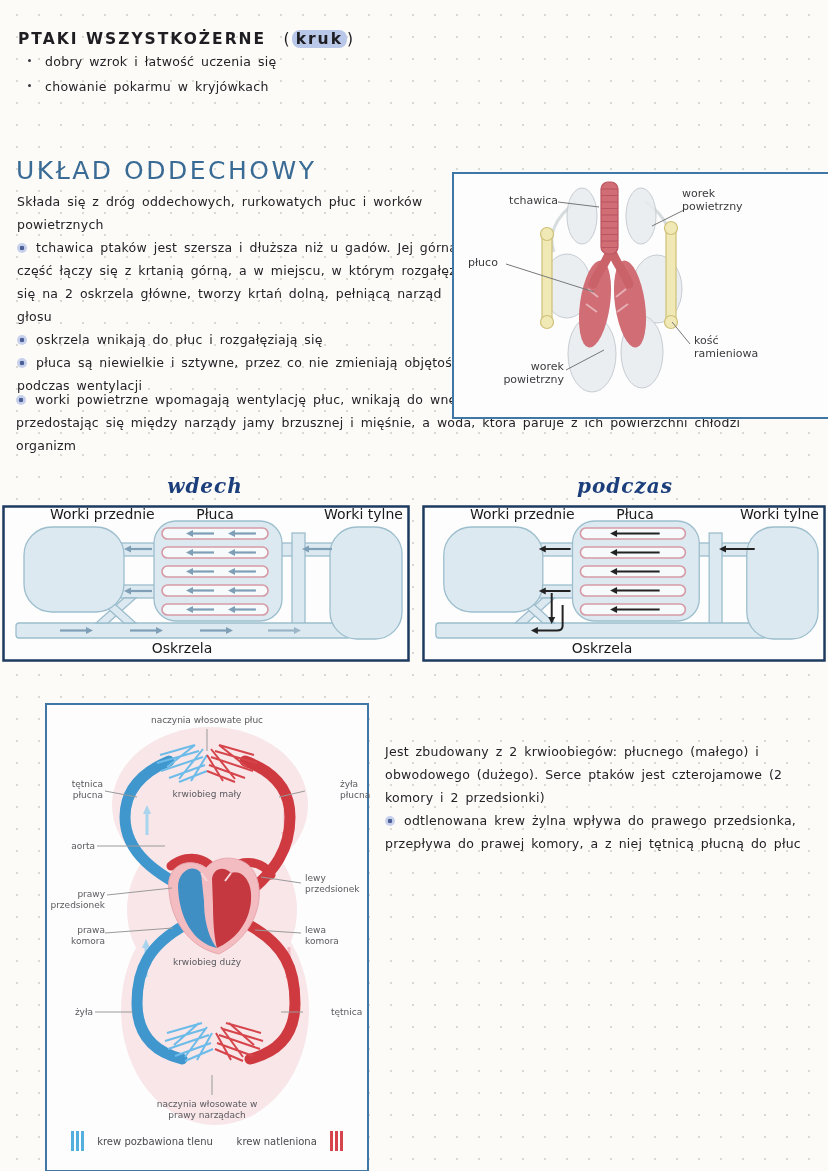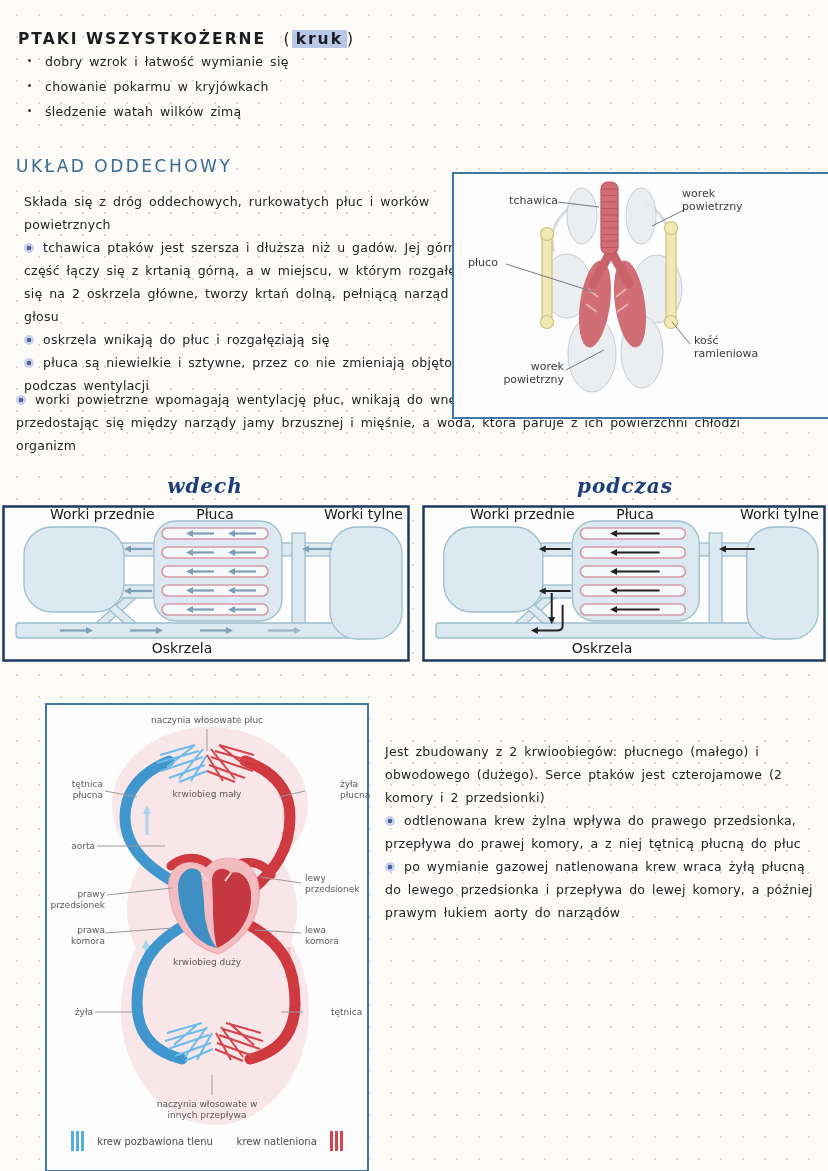--- a/index.html
+++ b/index.html
@@ -7,24 +7,24 @@
     position:relative;width:828px;height:1171px;overflow:hidden;
     background-color:#fcfbf8;
     background-image:radial-gradient(circle,#d9d8d2 1.1px,rgba(0,0,0,0) 1.4px);
     background-size:22px 22px;background-position:6px 4px;
     font-family:"DejaVu Sans",sans-serif;color:#232327;
   }
   .abs{position:absolute;}
   
   .hw{font-size:12.5px;line-height:23px;letter-spacing:.25px;word-spacing:2.5px;color:#232327;}
   .note-title{font-size:15.5px;letter-spacing:2px;font-weight:700;color:#1d1d22;}
-  .hl{background:#b9c7e8;border-radius:0;padding:0 4px;font-weight:700;}
+  .hl{background:#b9c7e8;border-radius:8px;padding:0 4px;font-weight:700;}
   .topline{position:relative;padding-left:27px;margin-bottom:2.5px;height:22.5px;font-size:12.5px;letter-spacing:.3px;word-spacing:2.5px;}
   .tdot{position:absolute;left:10px;top:5px;width:3px;height:3px;border-radius:50%;background:#3a3a40;}
-  .heading{font-size:17px;letter-spacing:2.5px;color:#3a6b94;font-weight:500;text-align:right;}
+  .heading{font-size:25px;letter-spacing:2.5px;color:#3a6b94;font-weight:500;text-align:right;}
   .para{margin:0;}
   .bdot{display:inline-block;width:10px;height:10px;border-radius:50%;
         background:radial-gradient(circle at 50% 50%,#4c5f96 0 2px,#c7d1ec 2.6px 100%);
         margin-right:9px;vertical-align:-1px;}
   
   .figbox{background:#fdfdfe;border:2px solid #4077a7;}
   .panelwrap{background:transparent;}
   .fig-label{position:absolute;font-size:11px;color:#3b3b3e;line-height:13px;}
   .panel-label{position:absolute;font-size:14px;color:#19191c;font-weight:500;line-height:11px;}
   .script-title{font-size:20px;font-style:italic;font-weight:700;color:#1c3e7b;
@@ -42,28 +42,27 @@
 <body>
 
 <div class="page">
 
   <div class="abs note-title" style="left:18px;top:30px;">
     <span>PTAKI WSZYSTKOŻERNE</span>
     <span style="font-weight:400;margin-left:10px;">(</span><span class="hl">kruk</span><span style="font-weight:400;">)</span>
   </div>
 
   <div class="abs" style="left:18px;top:54px;width:420px;">
-    <div class="topline"><span class="tdot"></span><span>dobry wzrok i łatwość wymianie się</span></div>
+    <div class="topline"><span class="tdot"></span><span>dobry wzrok i łatwość uczenia się</span></div>
     <div class="topline"><span class="tdot"></span><span>chowanie pokarmu w kryjówkach</span></div>
-    <div class="topline"><span class="tdot"></span><span>śledzenie watah wilków zimą</span></div>
   </div>
 
   <div class="abs heading" style="left:16px;top:156px;">UKŁAD ODDECHOWY</div>
 
-  <div class="abs hw" style="left:24px;top:190px;width:452px;">
+  <div class="abs hw" style="left:17px;top:190px;width:452px;">
     <p class="para">Składa się z dróg oddechowych, rurkowatych płuc i worków powietrznych</p>
     <p class="para"><span class="bdot"></span><span>tchawica ptaków jest szersza i dłuższa niż u gadów. Jej górna część łączy się z krtanią górną, a w miejscu, w którym rozgałęzia się na 2 oskrzela główne, tworzy krtań dolną, pełniącą narząd głosu</span></p>
     <p class="para"><span class="bdot"></span><span>oskrzela wnikają do płuc i rozgałęziają się</span></p>
     <p class="para"><span class="bdot"></span><span>płuca są niewielkie i sztywne, przez co nie zmieniają objętości podczas wentylacji</span></p>
   </div>
   <div class="abs hw" style="left:16px;top:388px;width:752px;">
     <p class="para"><span class="bdot"></span><span>worki powietrzne wpomagają wentylację płuc, wnikają do wnętrza kości pneumatycznych, amortyzują przedostając się między narządy jamy brzusznej i mięśnie, a woda, która paruje z ich powierzchni chłodzi organizm</span></p>
   </div>
 
   <div class="abs figbox" style="left:452px;top:172px;width:374px;height:243px;">
@@ -235,21 +234,20 @@
     </svg>
     <div class="panel-label" style="left:48px;top:4px;">Worki przednie</div>
     <div class="panel-label ta-c" style="left:160px;top:4px;width:106px;">Płuca</div>
     <div class="panel-label" style="left:318px;top:4px;">Worki tylne</div>
     <div class="panel-label ta-c" style="left:120px;top:138px;width:120px;">Oskrzela</div>
   </div>
 
   <div class="abs hw" style="left:385px;top:740px;width:440px;">
     <p class="para">Jest zbudowany z 2 krwioobiegów: płucnego (małego) i obwodowego (dużego). Serce ptaków jest czterojamowe (2 komory i 2 przedsionki)</p>
     <p class="para"><span class="bdot"></span><span>odtlenowana krew żylna wpływa do prawego przedsionka, przepływa do prawej komory, a z niej tętnicą płucną do płuc</span></p>
-    <p class="para"><span class="bdot"></span><span>po wymianie gazowej natlenowana krew wraca żyłą płucną do lewego przedsionka i przepływa do lewej komory, a później prawym łukiem aorty do narządów</span></p>
   </div>
 
   <div class="abs figbox" style="left:45px;top:703px;width:320px;height:465px;">
     <svg width="320" height="465" viewBox="0 0 320 465">
 
       <g fill="#f8e6e9">
         <ellipse cx="163" cy="100" rx="98" ry="78"></ellipse>
         <ellipse cx="165" cy="205" rx="85" ry="85"></ellipse>
         <ellipse cx="168" cy="305" rx="94" ry="115"></ellipse>
       </g>
@@ -310,21 +308,21 @@
     <div class="circ-label ta-c" style="left:125px;top:84px;width:70px;">krwiobieg mały</div>
     <div class="circ-label" style="left:262px;top:74px;width:50px;margin-left:31px;">żyła płucna</div>
     <div class="circ-label ta-r" style="left:10px;top:136px;width:38px;">aorta</div>
     <div class="circ-label ta-r" style="left:2px;top:184px;width:56px;">prawy przedsionek</div>
     <div class="circ-label" style="left:258px;top:168px;width:60px;">lewy przedsionek</div>
     <div class="circ-label ta-r" style="left:2px;top:220px;width:56px;">prawa komora</div>
     <div class="circ-label" style="left:258px;top:220px;width:56px;">lewa komora</div>
     <div class="circ-label ta-c" style="left:125px;top:252px;width:70px;">krwiobieg duży</div>
     <div class="circ-label ta-r" style="left:12px;top:302px;width:34px;">żyła</div>
     <div class="circ-label" style="left:260px;top:302px;width:50px;margin-left:24px;">tętnica</div>
-    <div class="circ-label ta-c" style="left:100px;top:394px;width:120px;">naczynia włosowate w innych przepływa</div>
+    <div class="circ-label ta-c" style="left:100px;top:394px;width:120px;">naczynia włosowate w prawy narządach</div>
     <div class="legend-row" style="left:24px;top:426px;">
       <span class="swatch blue"></span>
       <span style="margin-left:10px;vertical-align:middle;">krew pozbawiona tlenu</span>
     </div>
     <div class="legend-row" style="right:24px;top:426px;">
       <span style="margin-right:10px;vertical-align:middle;">krew natleniona</span>
       <span class="swatch red"></span>
     </div>
   </div>
 

